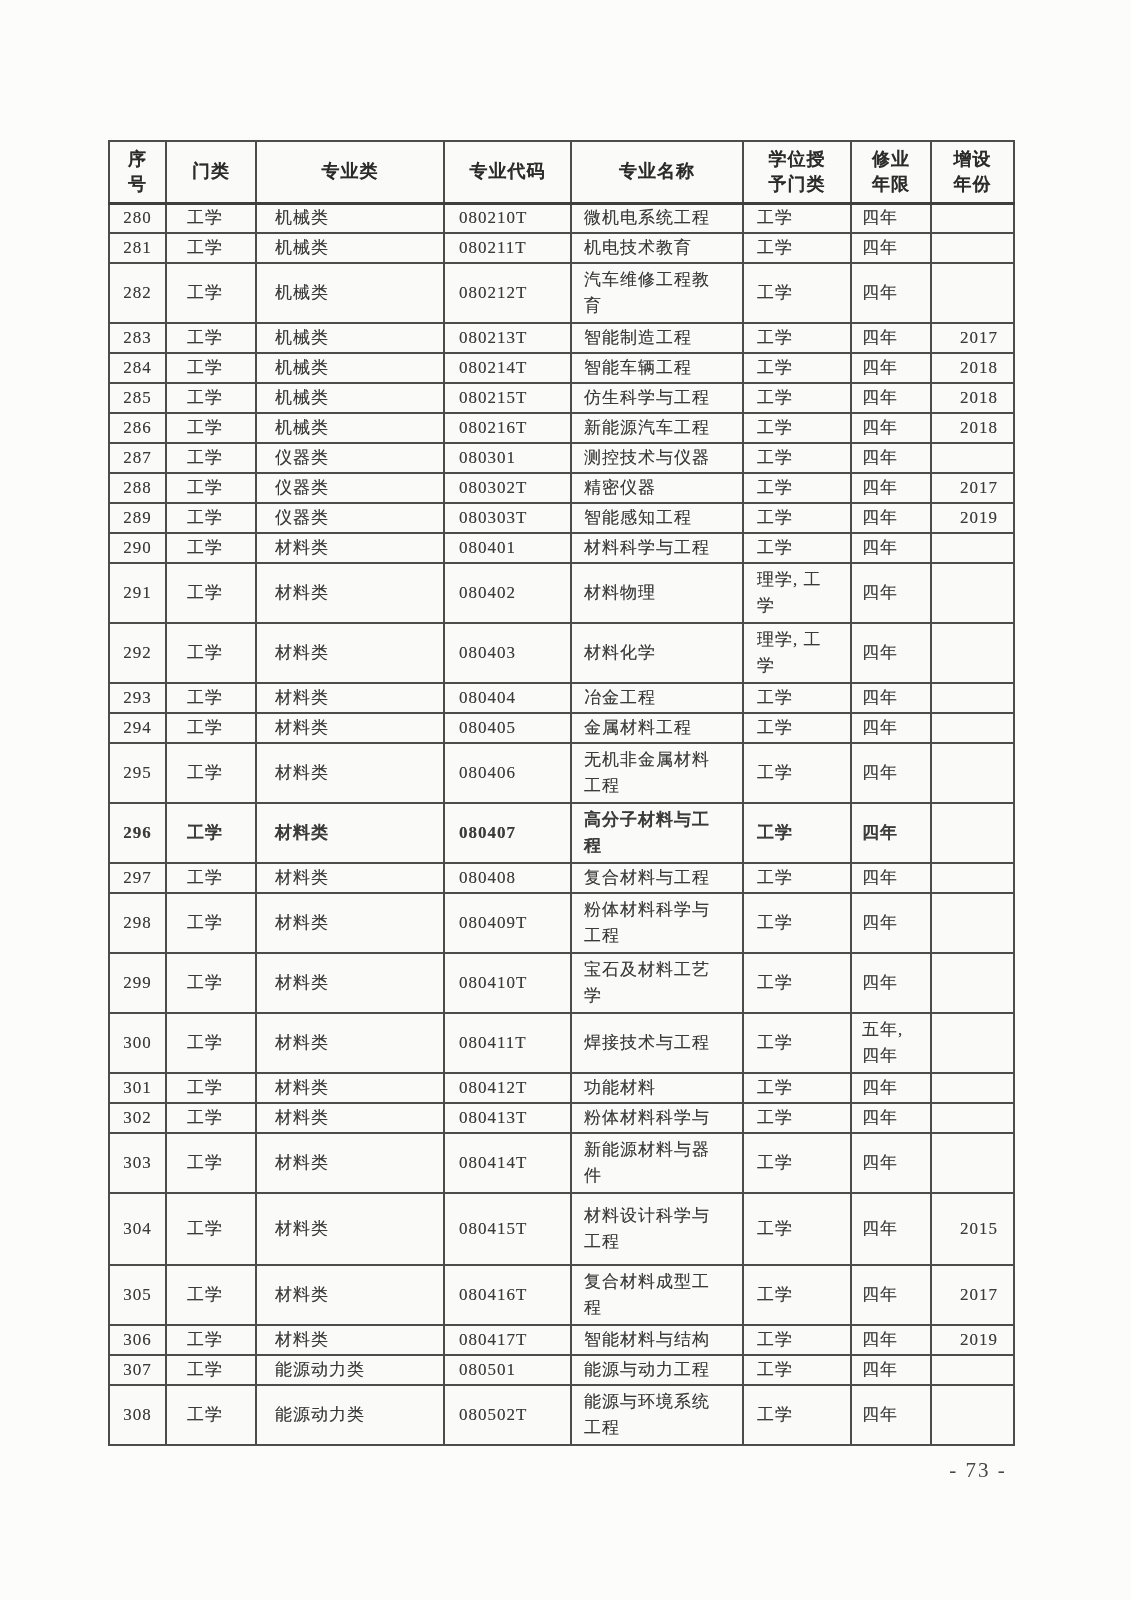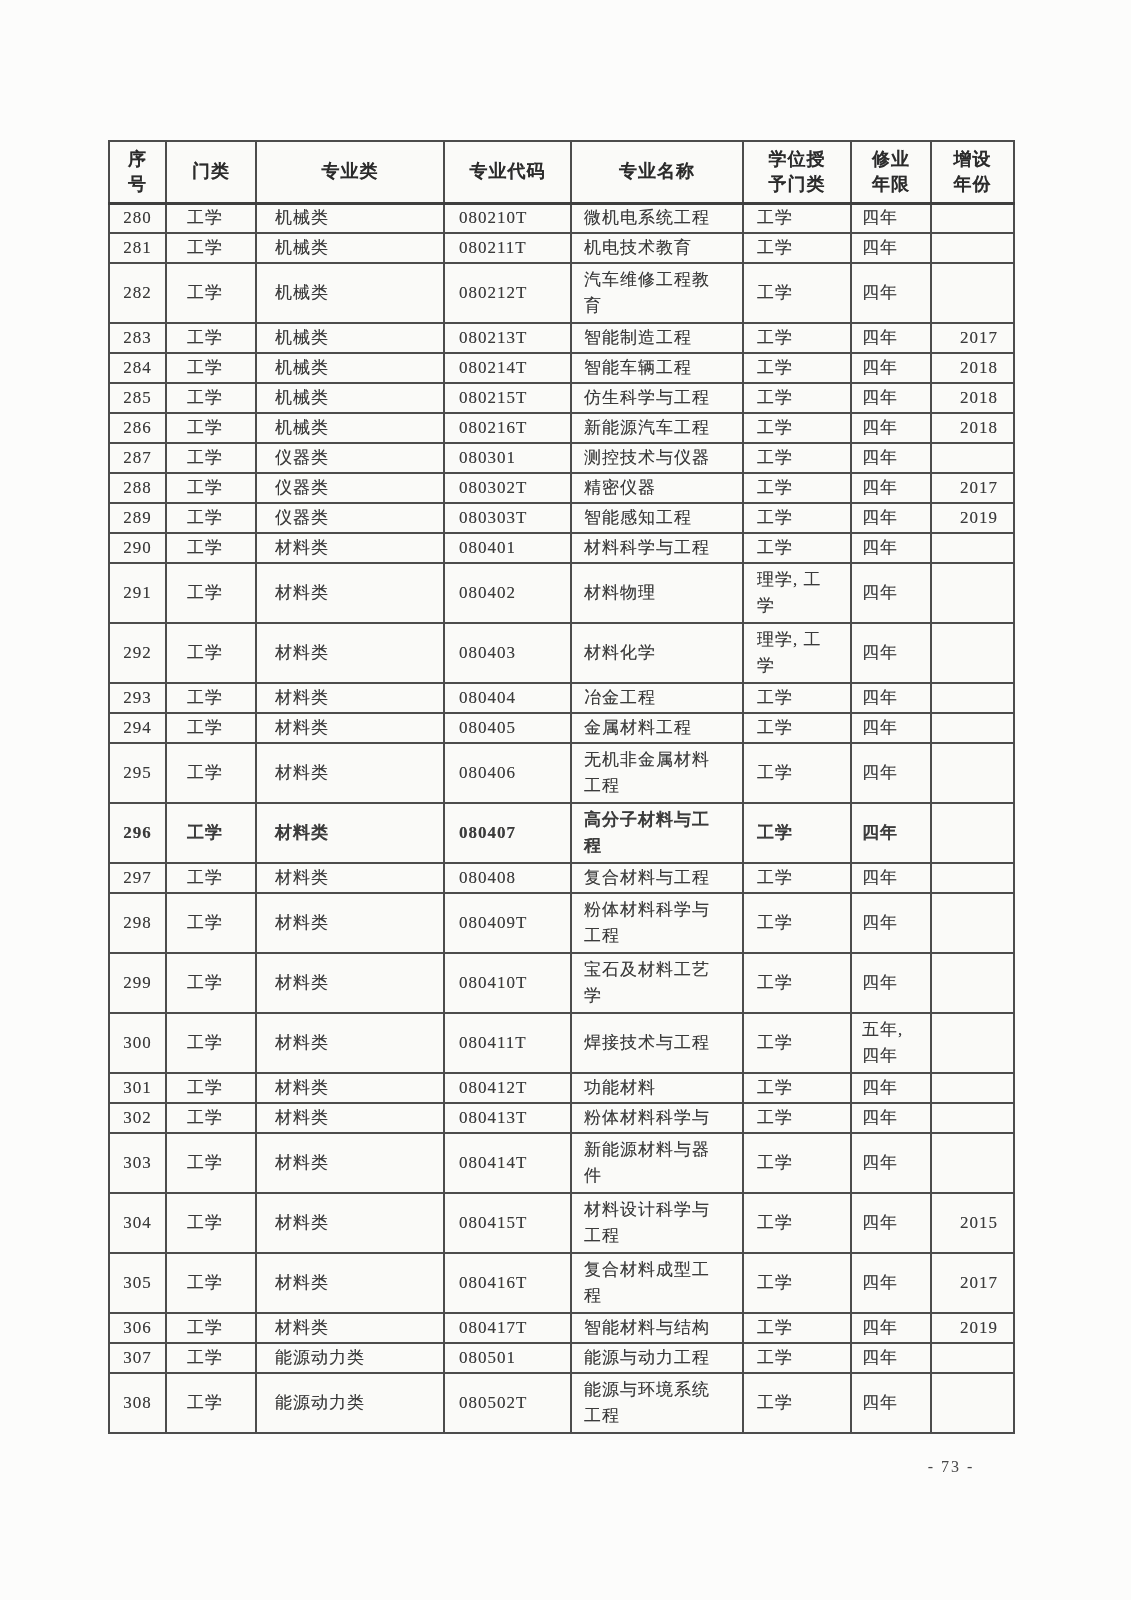--- a/index.html
+++ b/index.html
@@ -50,25 +50,25 @@
   table.catalog td:nth-child(1) { text-align: center; }
   table.catalog td:nth-child(2) { padding-left: 20px; }
   table.catalog td:nth-child(3) { padding-left: 18px; }
   table.catalog td:nth-child(4) { padding-left: 14px; }
   table.catalog td:nth-child(5) { padding-left: 12px; padding-right: 14px; }
   table.catalog td:nth-child(6) { padding-left: 13px; padding-right: 6px; }
   table.catalog td:nth-child(7) { padding-left: 10px; }
   table.catalog td:nth-child(8) { padding-left: 28px; }
   .page-number {
     position: absolute;
-    left: 896px;
+    left: 923px;
     top: 1458px;
     width: 110px;
     text-align: center;
-    font-size: 16px;
+    font-size: 21px;
     letter-spacing: 2px;
     color: #474747;
     filter: blur(0.3px);
   }
 </style>
 </head>
 <body>
 
 <div class="page">
 
@@ -342,21 +342,21 @@
           <td>303</td>
           <td>工学</td>
           <td>材料类</td>
           <td>080414T</td>
           <td>新能源材料与器
 件</td>
           <td>工学</td>
           <td>四年</td>
           <td></td>
         </tr>
-        <tr style="height: 60px; margin-top: 22px;">
+        <tr style="height: 72px; margin-top: 22px;">
           <td>304</td>
           <td>工学</td>
           <td>材料类</td>
           <td>080415T</td>
           <td>材料设计科学与
 工程</td>
           <td>工学</td>
           <td>四年</td>
           <td>2015</td>
         </tr>

